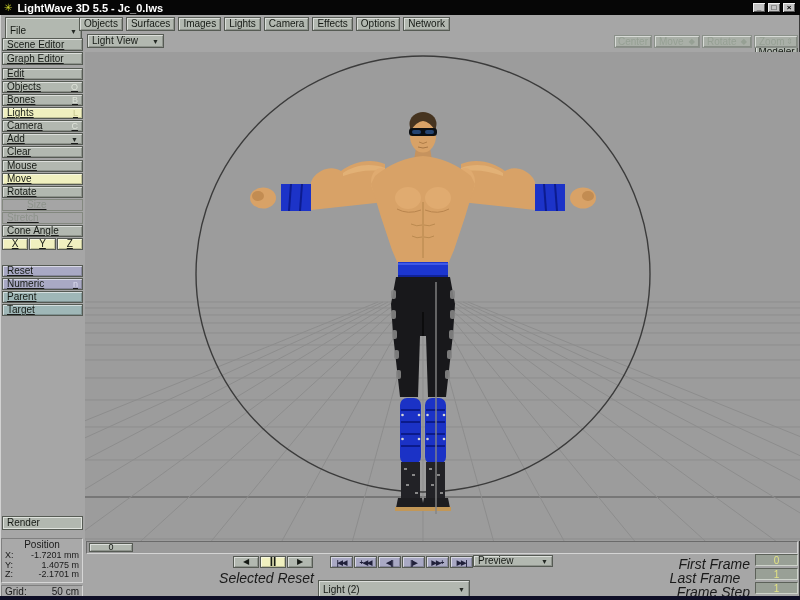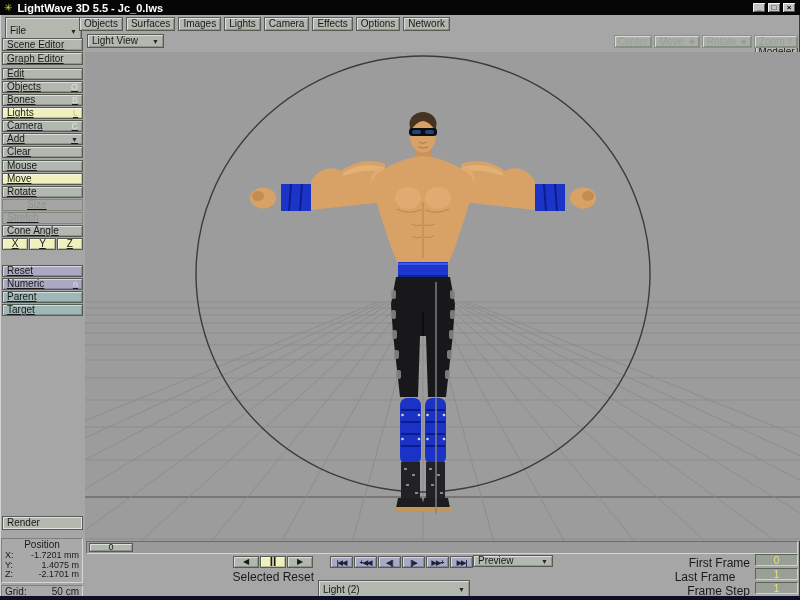--- a/index.html
+++ b/index.html
@@ -33,21 +33,21 @@
               font-size:11px; font-weight:bold; }
   .appicon { color:#cdd42c; font-size:10px; font-weight:normal; }
   .winbtns { margin-left:auto; display:flex; gap:1px; }
   .winbtn { width:14px; height:11px; background:#c3c3c3; border:1px solid #000;
             box-shadow: inset 1px 1px 0 #f0f0f0, inset -1px -1px 0 #5a5a5a;
             font-size:8px; font-weight:bold; color:#000;
             display:flex; align-items:center; justify-content:center; }
   .field { position:absolute; background:#99a096; border:1px solid;
            border-color:#5c6159 #ced3cb #ced3cb #5c6159; color:#e3e383;
            display:flex; align-items:center; justify-content:center; font-size:10px; }
-  .lbl { position:absolute; font-size:12px; white-space:nowrap; }
+  .lbl { position:absolute; font-size:14px; white-space:nowrap;font-style:italic; }
   .track { position:absolute; background:#9a9a9a; border:1px solid;
            border-color:#6a6a6a #d4d4d4 #d4d4d4 #6a6a6a; }
   .panel { position:absolute; background:#a9a9a9; border:1px solid;
            border-color:#7f7f7f #d6d6d6 #d6d6d6 #7f7f7f; font-size:9px; }
   .prow { display:flex; justify-content:space-between; padding:0 3px; line-height:9.5px; }
   .steps .btn { width:23px; font-size:7px; letter-spacing:-1px; font-weight:bold; color:#20203a; }
 </style>
 </head>
 <body>
 

